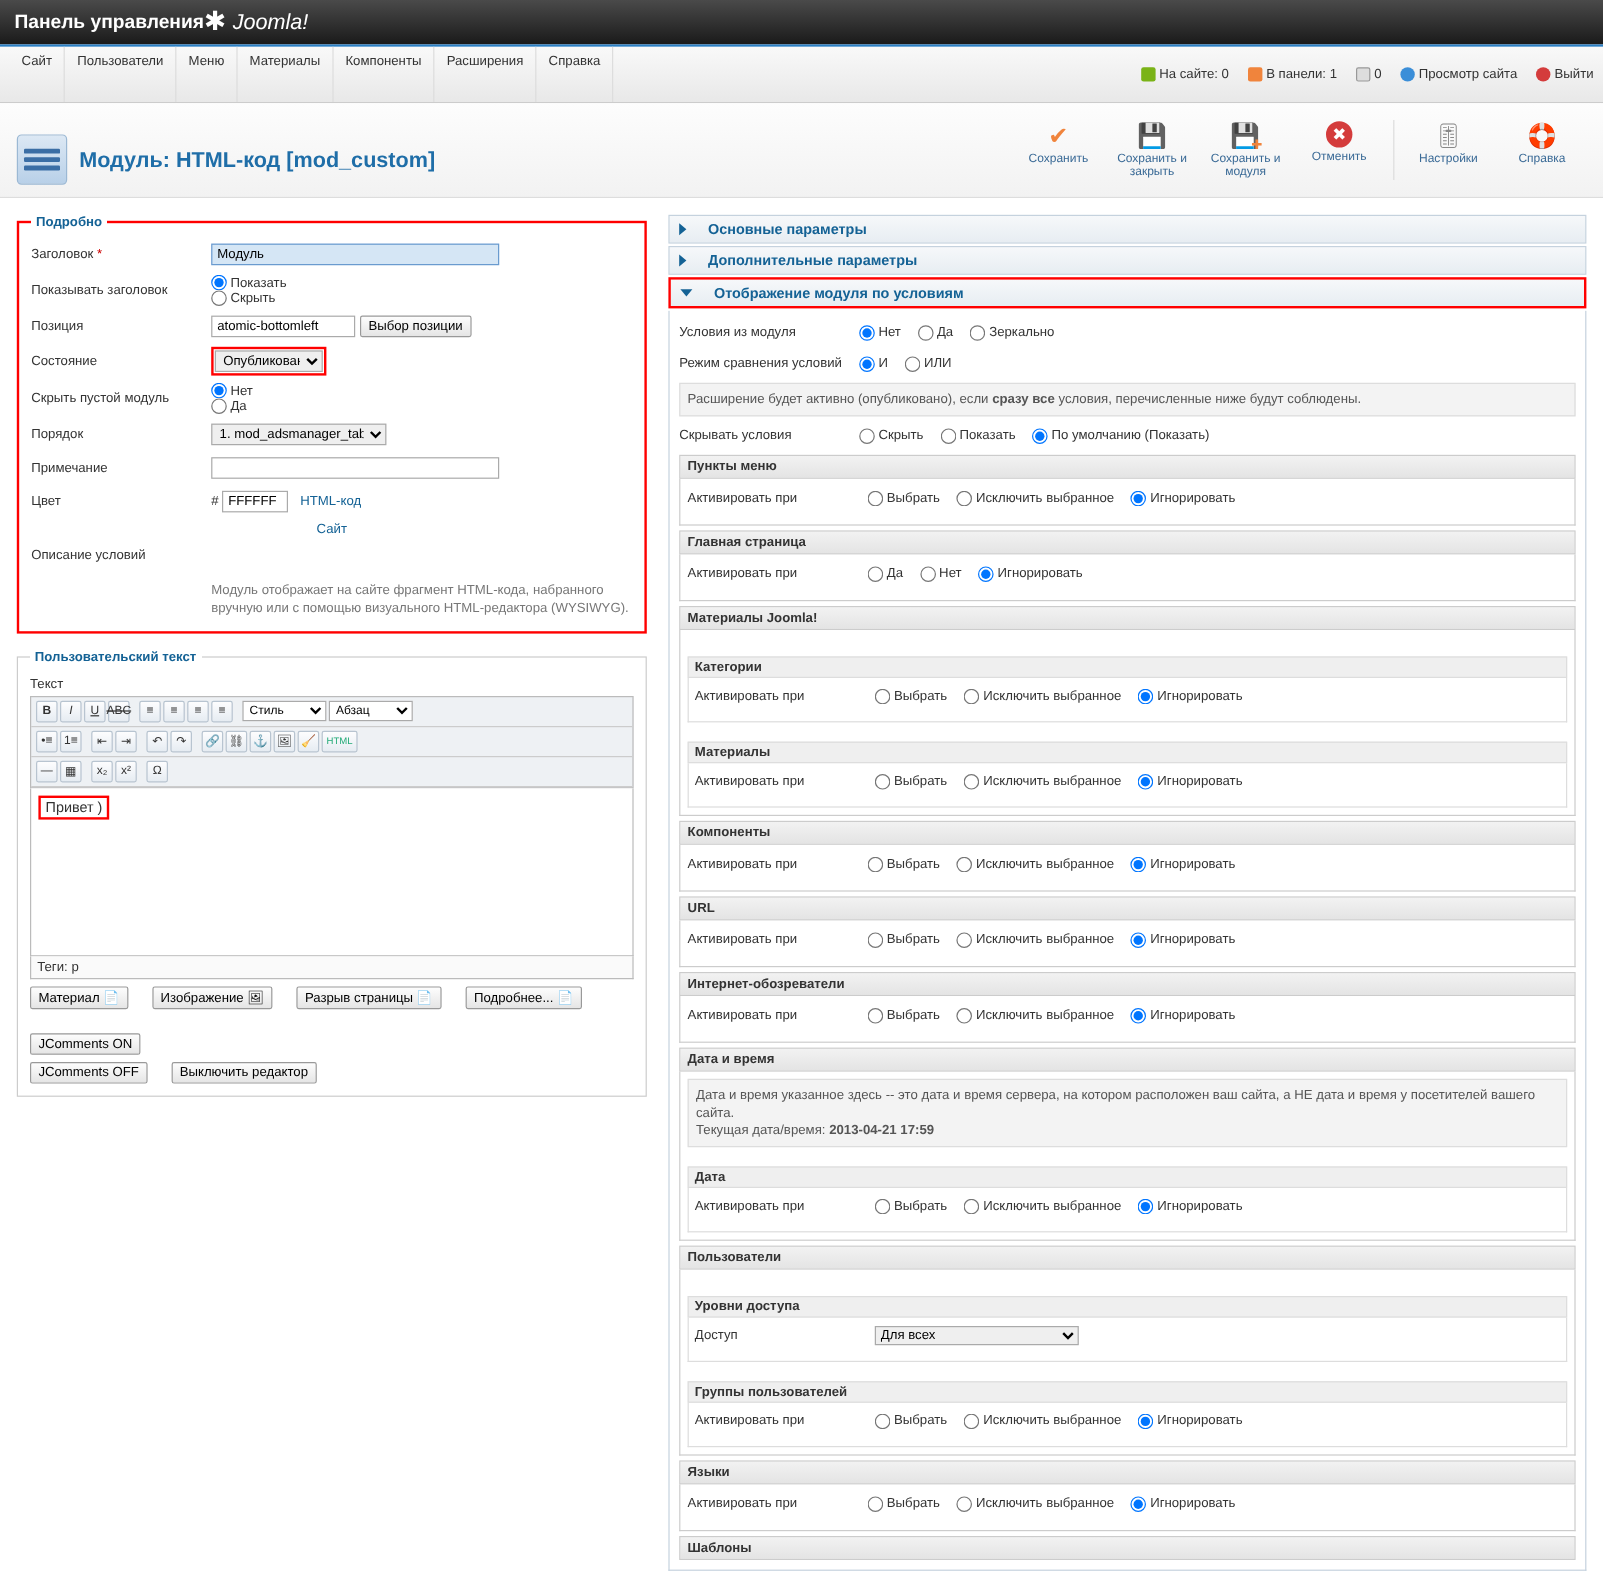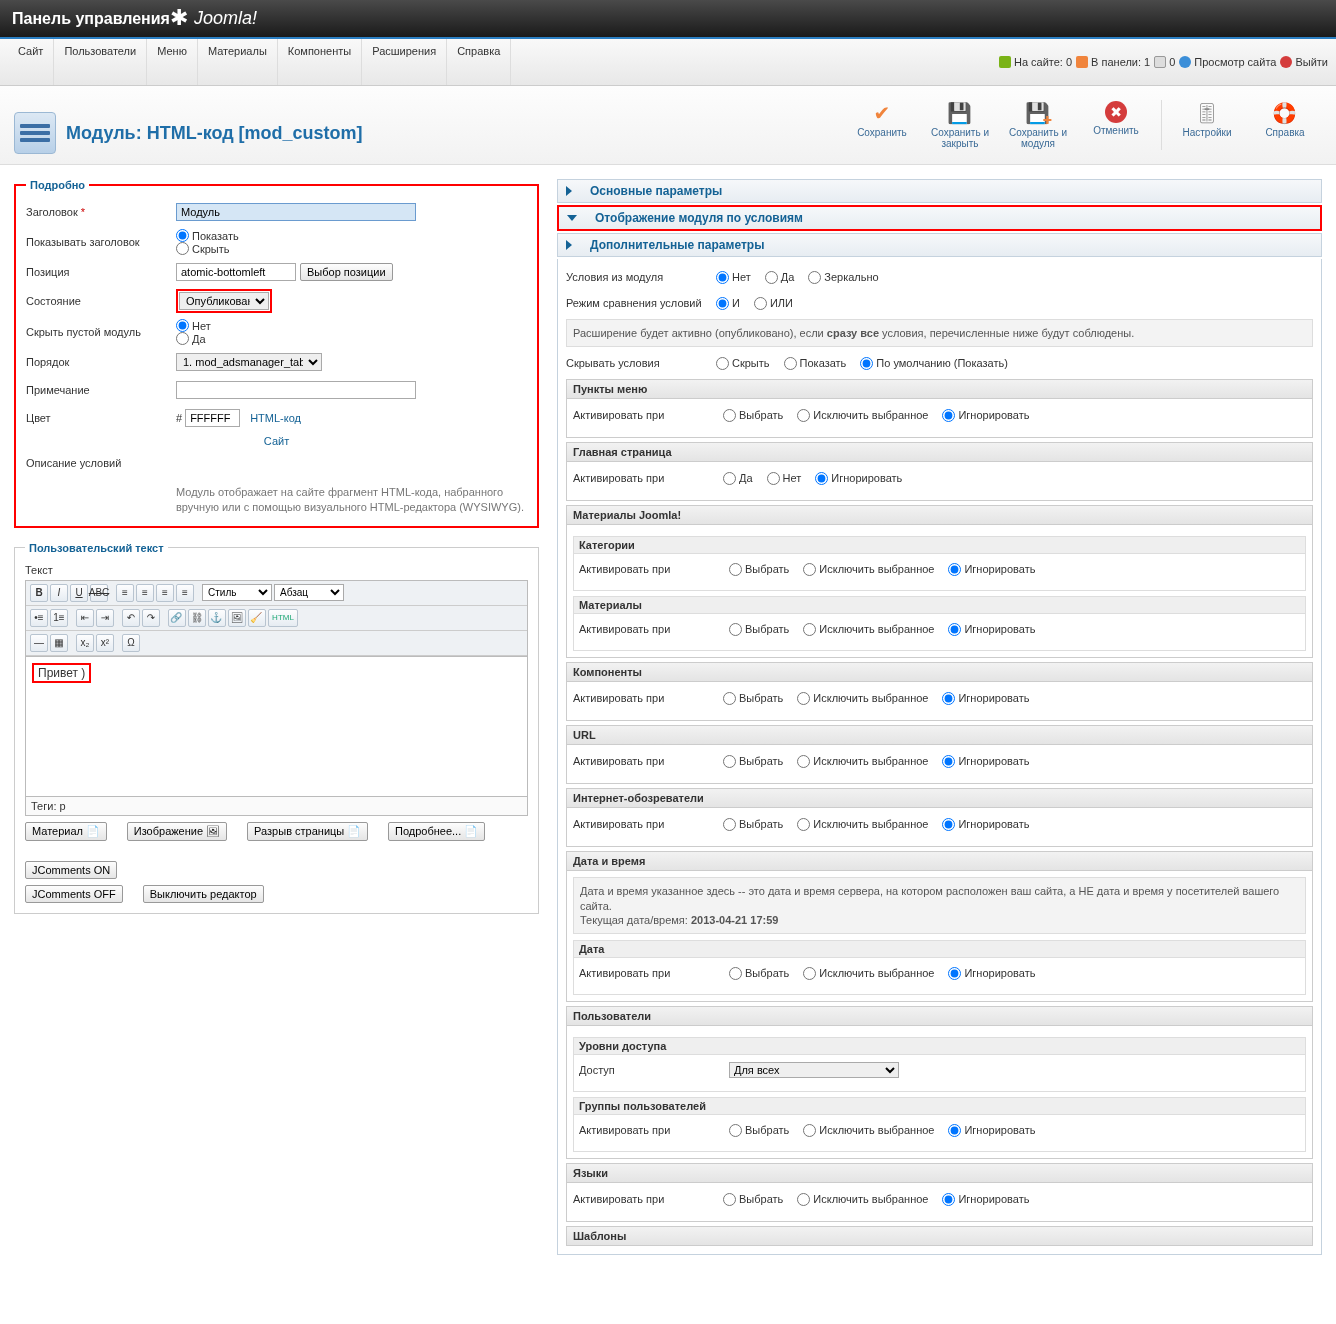--- a/index.html
+++ b/index.html
@@ -5,21 +5,21 @@
 *{box-sizing:border-box;margin:0;padding:0}
 body{font-family:Arial,Helvetica,sans-serif;font-size:11px;color:#333;background:#fff}
 .topbar{background:linear-gradient(#4a4a4a,#1a1a1a);color:#fff;padding:8px 12px;display:flex;align-items:center;border-bottom:2px solid #2b7fc3}
 .topbar h1{font-size:16px;font-weight:bold}
 .logo{font-size:18px;font-style:italic;display:flex;align-items:center;gap:4px}
 .logo-burst{width:20px;height:20px;position:relative}
 .logo-burst:before{content:"✱";font-size:22px;color:#fff;position:absolute;top:-4px;font-style:normal}
 .menubar{background:linear-gradient(#f9f9f9,#e8e8e8);border-bottom:1px solid #ccc;display:flex;justify-content:space-between;padding:0 8px;font-size:11px}
 .menubar ul{list-style:none;display:flex}
 .menubar li{padding:6px 10px;border-right:1px solid #ddd;cursor:pointer;color:#333}
-.menubar .right{display:flex;align-items:center;gap:4px;padding:17px 0}
+.menubar .right{display:flex;align-items:center;gap:16px;padding:17px 0}
 .menubar .right span{display:flex;align-items:center;gap:3px}
 .ico{width:12px;height:12px;display:inline-block;border-radius:2px}
 .ico-green{background:#7ab317}
 .ico-org{background:#f0843c}
 .ico-mail{background:#ddd;border:1px solid #999}
 .ico-world{background:#3b8ed8;border-radius:50%}
 .ico-out{background:#d43c3c;border-radius:50%}
 .page-head{display:flex;justify-content:space-between;align-items:flex-end;padding:10px 14px;background:linear-gradient(#fdfdfd,#f2f2f2);border-bottom:1px solid #ddd}
 .page-title{display:flex;align-items:center;gap:10px}
 .page-title .picon{width:42px;height:42px;background:linear-gradient(#dce8f4,#b8d0e8);border:1px solid #9bb8d4;border-radius:4px;display:flex;flex-direction:column;justify-content:center;padding:5px;gap:3px}
@@ -62,21 +62,21 @@
 .tri-r{border-left:6px solid #146295;border-top:5px solid transparent;border-bottom:5px solid transparent;border-right:none}
 .tri-d{border-top:6px solid #146295}
 .panel-body{border:1px solid #c5d2de;border-top:none;padding:8px;margin-bottom:2px}
 .prow{display:flex;align-items:center;margin-bottom:6px;min-height:20px;font-size:11px}
 .prow .plbl{width:150px}
 .prow .ropts{display:flex;gap:14px;flex-wrap:wrap}
 .ropts label{display:flex;align-items:center;gap:3px;cursor:pointer}
 .note{background:#f3f3f3;border:1px solid #ddd;padding:6px;font-size:11px;color:#555;margin-bottom:6px;line-height:1.3}
 .sub-h{background:linear-gradient(#f2f2f2,#e4e4e4);border:1px solid #ccc;padding:3px 6px;font-size:11px;font-weight:bold;margin-top:4px}
 .sub-body{border:1px solid #ccc;border-top:none;padding:6px}
-.sub-sub-h{background:#efefef;border:1px solid #ddd;padding:2px 5px;font-size:11px;font-weight:bold;margin-top:5px}
+.sub-sub-h{background:#efefef;border:1px solid #ddd;padding:2px 5px;font-size:11px;font-weight:bold;margin-top:16px}
 .sub-sub-body{border:1px solid #ddd;border-top:none;padding:5px}
 input[type=radio]{margin:0}
 </style>
 </head>
 <body>
 
 <div class="topbar">
   <h1>Панель управления</h1>
   <div class="logo">
     <span class="logo-burst"></span>
@@ -275,27 +275,27 @@
       </div>
     </fieldset>
 
   </div>
 
   <div class="col-r">
     <div class="panel-h">
         <span class="tri tri-r"></span>
         <span>Основные параметры</span>
       </div>
+    <div class="panel-h">
+        <span class="tri tri-r"></span>
+        <span>Дополнительные параметры</span>
+      </div>
     <div class="panel-h active">
         <span class="tri tri-d"></span>
         <span>Отображение модуля по условиям</span>
-      </div>
-    <div class="panel-h">
-        <span class="tri tri-r"></span>
-        <span>Дополнительные параметры</span>
       </div>
 
     <div class="panel-body">
 
       <div class="prow">
         <span class="plbl">Условия из модуля</span>
         <span class="ropts">
           <label>
               <input type="radio" name="fm" checked="" style=""> 
               <span>Нет</span>

